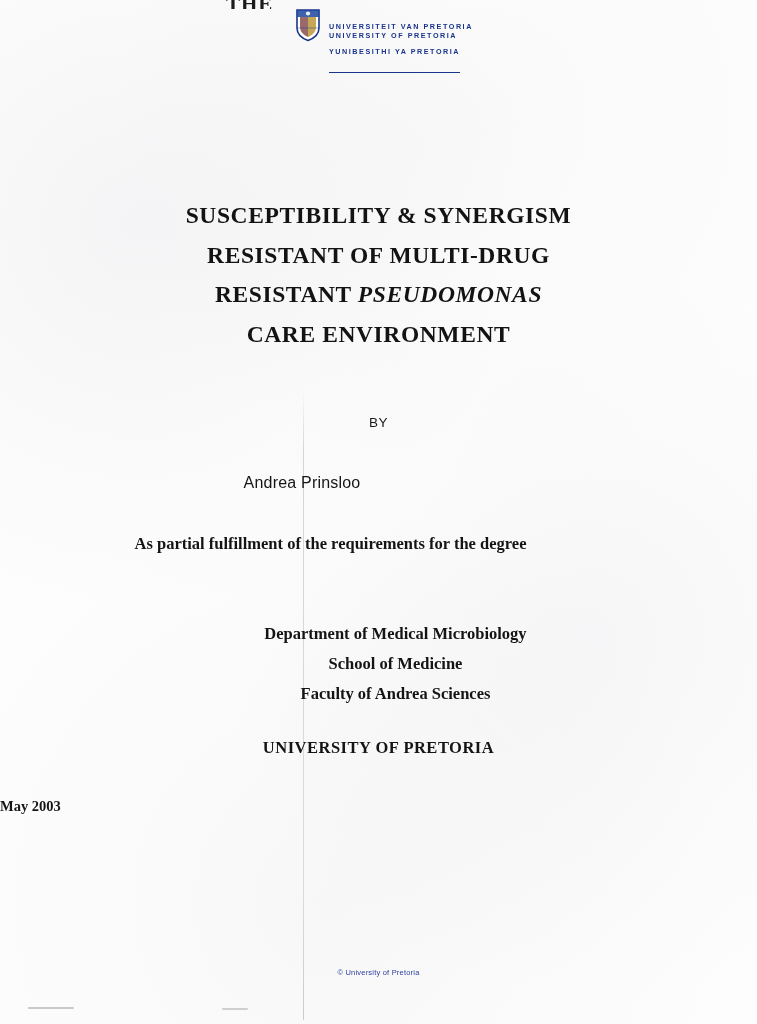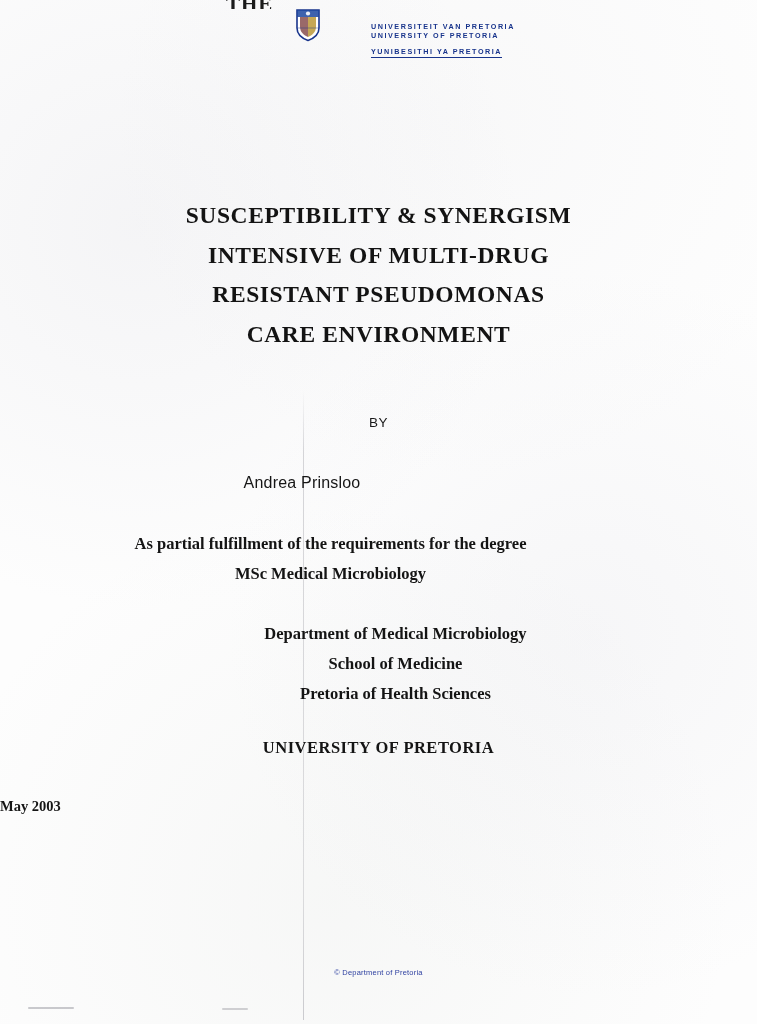--- a/index.html
+++ b/index.html
@@ -105,25 +105,24 @@
     width: 136px;
   }
   .uni-line {
     font-family: "Liberation Sans", sans-serif;
     font-size: 7.2px;
     letter-spacing: 1.55px;
     color: #18348c;
     line-height: 8.6px;
     white-space: nowrap;
     font-weight: bold;
-    margin-left: 42px;
   }
   .uni-line.third {
     border-bottom: 1px solid #18348c;
-    padding-bottom: 0;
+    padding-bottom: 15px;
     display: inline-block;
   }
 
   
   .title-block {
     position: absolute;
     left: 0;
     top: 196px;
     width: 757px;
     text-align: center;
@@ -131,20 +130,21 @@
   .title-line {
     font-family: "Liberation Serif", serif;
     font-weight: bold;
     font-size: 23.5px;
     letter-spacing: 0.6px;
     line-height: 39.5px;
     color: #131313;
     white-space: nowrap;
   }
   .title-line .ital {
+    font-style: italic;
   }
 
   .by-line {
     position: absolute;
     left: 0;
     top: 415px;
     width: 757px;
     text-align: center;
     font-family: "Liberation Sans", sans-serif;
     font-size: 13.5px;
@@ -262,44 +262,43 @@
       <div class="uni-line">UNIVERSITY OF PRETORIA</div>
       <div class="uni-line third">YUNIBESITHI YA PRETORIA</div>
     </div>
   </div>
 
   <div class="title-block">
     <div class="title-line">
       <span>SUSCEPTIBILITY &amp; SYNERGISM</span>
     </div>
     <div class="title-line">
-      <span>INTENSIVE OF MULTI-DRUG</span>
+      <span>RESISTANT OF MULTI-DRUG</span>
     </div>
     <div class="title-line">
       <span>RESISTANT </span><span class="ital">PSEUDOMONAS</span>
     </div>
     <div class="title-line">
       <span>CARE ENVIRONMENT</span>
     </div>
   </div>
 
   <div class="by-line">BY</div>
 
   <div class="author">Andrea Prinsloo</div>
 
   <div class="degree-block">
     <div class="degree-line">As partial fulfillment of the requirements for the degree</div>
-    <div class="degree-line">MSc Medical Microbiology</div>
   </div>
 
   <div class="dept-block">
     <div class="dept-line">Department of Medical Microbiology</div>
     <div class="dept-line">School of Medicine</div>
-    <div class="dept-line">Pretoria of Health Sciences</div>
+    <div class="dept-line">Faculty of Andrea Sciences</div>
   </div>
 
   <div class="institution">UNIVERSITY OF PRETORIA</div>
 
   <div class="date">May 2003</div>
 
-  <div class="copyright">© Department of Pretoria</div>
+  <div class="copyright">© University of Pretoria</div>
 
 </div>
 
 </body></html>

